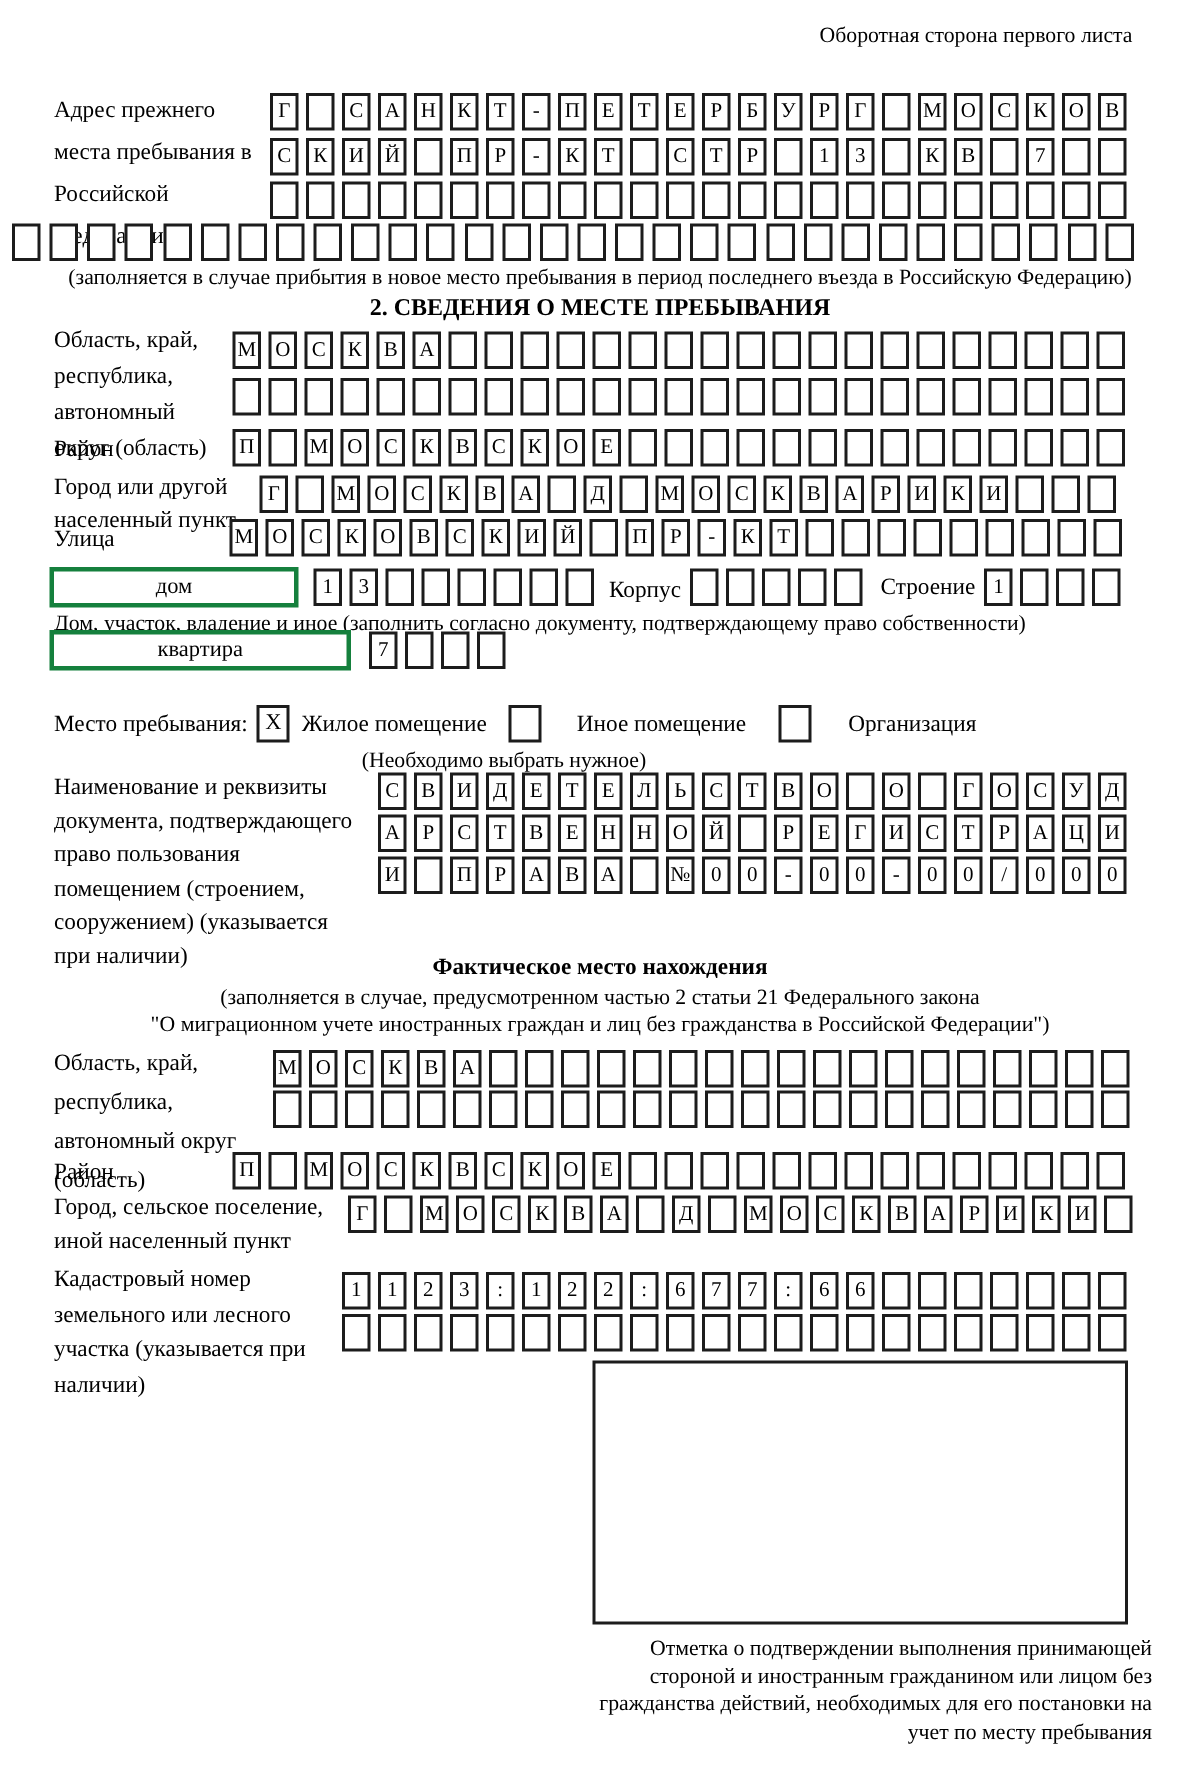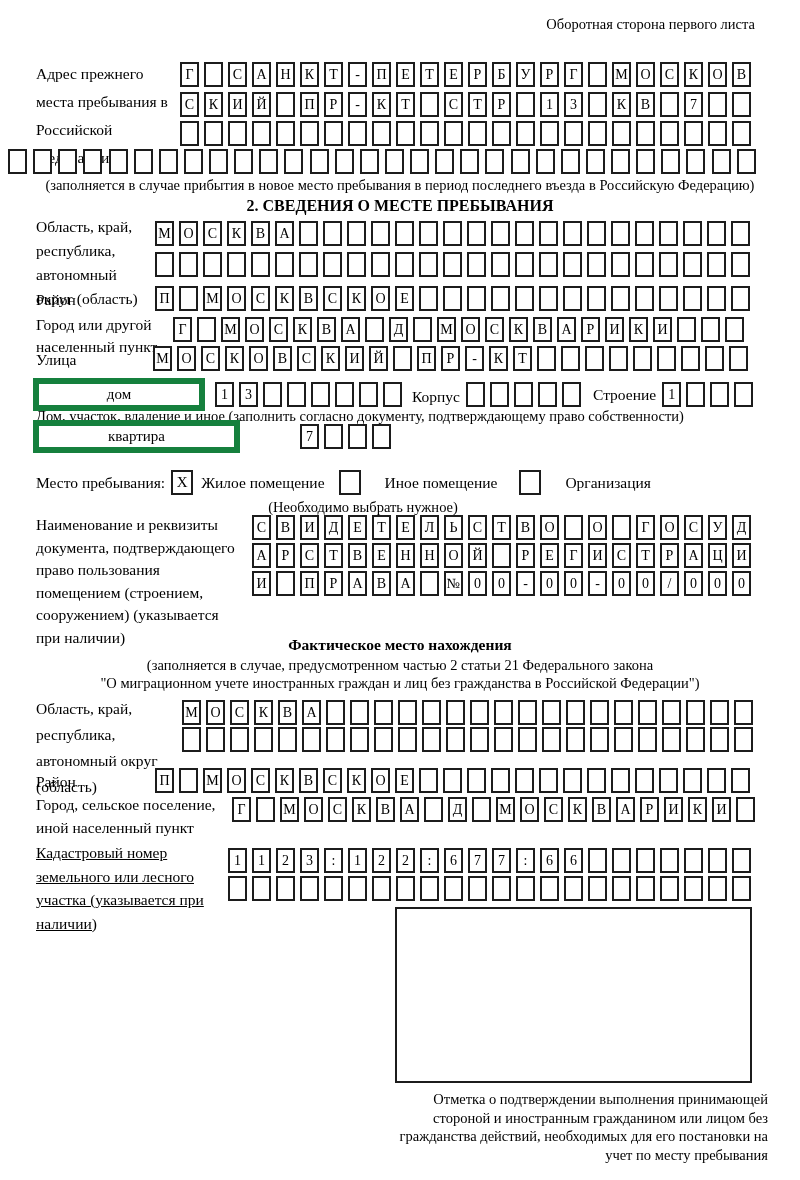--- a/index.html
+++ b/index.html
@@ -14,21 +14,21 @@
     width:15px;height:21px;border:2px solid #1c1c1c;flex:none;
     display:flex;align-items:center;justify-content:center;
     font-size:14px;line-height:1;overflow:hidden;background:#fff;
   }
   .lbl{position:absolute;font-size:15.5px;line-height:24px;}
   .note{position:absolute;font-size:14.5px;}
   .center{left:0;width:800px;text-align:center;}
   .title{position:absolute;left:0;width:800px;text-align:center;font-weight:bold;font-size:16px;}
   .hrow{position:absolute;display:flex;align-items:center;}
   .bigbox{
-    height:21px;border:6px solid #15803d;background:#fff;flex:none;
+    height:21px;border:3px solid #15803d;background:#fff;flex:none;
     display:flex;align-items:center;justify-content:center;font-size:15px;
   }
   .cb{
     width:18px;height:21px;border:2px solid #1c1c1c;flex:none;background:#fff;
     display:flex;align-items:center;justify-content:center;font-size:15px;
   }
   .inline-lbl{font-size:15.5px;white-space:nowrap;}
   .stamp-box{position:absolute;left:395px;top:907px;width:353px;height:172px;border:2px solid #1c1c1c;background:#fff;}
   .stamp-caption{position:absolute;left:383px;top:1090px;width:385px;text-align:right;font-size:14.5px;line-height:18.5px;}
 </style>
@@ -319,40 +319,40 @@
     <div class="inline-lbl" style="margin:0 6px 0 12px;">Строение</div>
     <div class="cells flow">
         <div class="cell">1</div>
         <div class="cell"></div>
         <div class="cell"></div>
         <div class="cell"></div>
       </div>
   </div>
   <div class="note" style="left:36px;top:408px;">Дом, участок, владение и иное (заполнить согласно документу, подтверждающему право собственности)</div>
 
-  <div class="hrow" style="left:33px;top:420px;gap:48px;">
+  <div class="hrow" style="left:33px;top:420px;">
     <div class="bigbox" style="width:195px;">квартира</div>
     <div class="cells flow" style="margin-left:12px;">
         <div class="cell">7</div>
         <div class="cell"></div>
         <div class="cell"></div>
         <div class="cell"></div>
       </div>
   </div>
 
   <div class="hrow" style="left:36px;top:470px;">
     <span class="inline-lbl">Место пребывания:</span>
     <span class="cb" style="margin-left:6px;">X</span>
     <span class="inline-lbl" style="margin-left:8px;">Жилое помещение</span>
     <span class="cb" style="margin-left:14px;"></span>
     <span class="inline-lbl" style="margin-left:24px;">Иное помещение</span>
     <span class="cb" style="margin-left:22px;"></span>
     <span class="inline-lbl" style="margin-left:24px;">Организация</span>
   </div>
-  <div class="note" style="left:0;top:499px;width:672px;text-align:center;padding-left:27px;">(Необходимо выбрать нужное)</div>
+  <div class="note" style="left:0;top:499px;width:672px;text-align:center;">(Необходимо выбрать нужное)</div>
 
   <div class="lbl" style="left:36px;top:514px;width:205px;line-height:22.5px;">Наименование и реквизиты документа, подтверждающего право пользования помещением (строением, сооружением) (указывается при наличии)</div>
   <div class="cells" style="left:252px;top:515px;">
       <div class="cell">С</div>
       <div class="cell">В</div>
       <div class="cell">И</div>
       <div class="cell">Д</div>
       <div class="cell">Е</div>
       <div class="cell">Т</div>
       <div class="cell">Е</div>
@@ -524,21 +524,21 @@
       <div class="cell">К</div>
       <div class="cell">В</div>
       <div class="cell">А</div>
       <div class="cell">Р</div>
       <div class="cell">И</div>
       <div class="cell">К</div>
       <div class="cell">И</div>
       <div class="cell"></div>
     </div>
 
-  <div class="lbl" style="left:36px;top:841px;width:178px;line-height:23.5px;text-decoration:underline;">Кадастровый номер земельного или лесного участка (указывается при наличии)</div>
+  <div class="lbl" style="left:36px;top:841px;width:178px;line-height:23.5px;">Кадастровый номер земельного или лесного участка (указывается при наличии)</div>
   <div class="cells" style="left:228px;top:848px;">
       <div class="cell">1</div>
       <div class="cell">1</div>
       <div class="cell">2</div>
       <div class="cell">3</div>
       <div class="cell">:</div>
       <div class="cell">1</div>
       <div class="cell">2</div>
       <div class="cell">2</div>
       <div class="cell">:</div>

